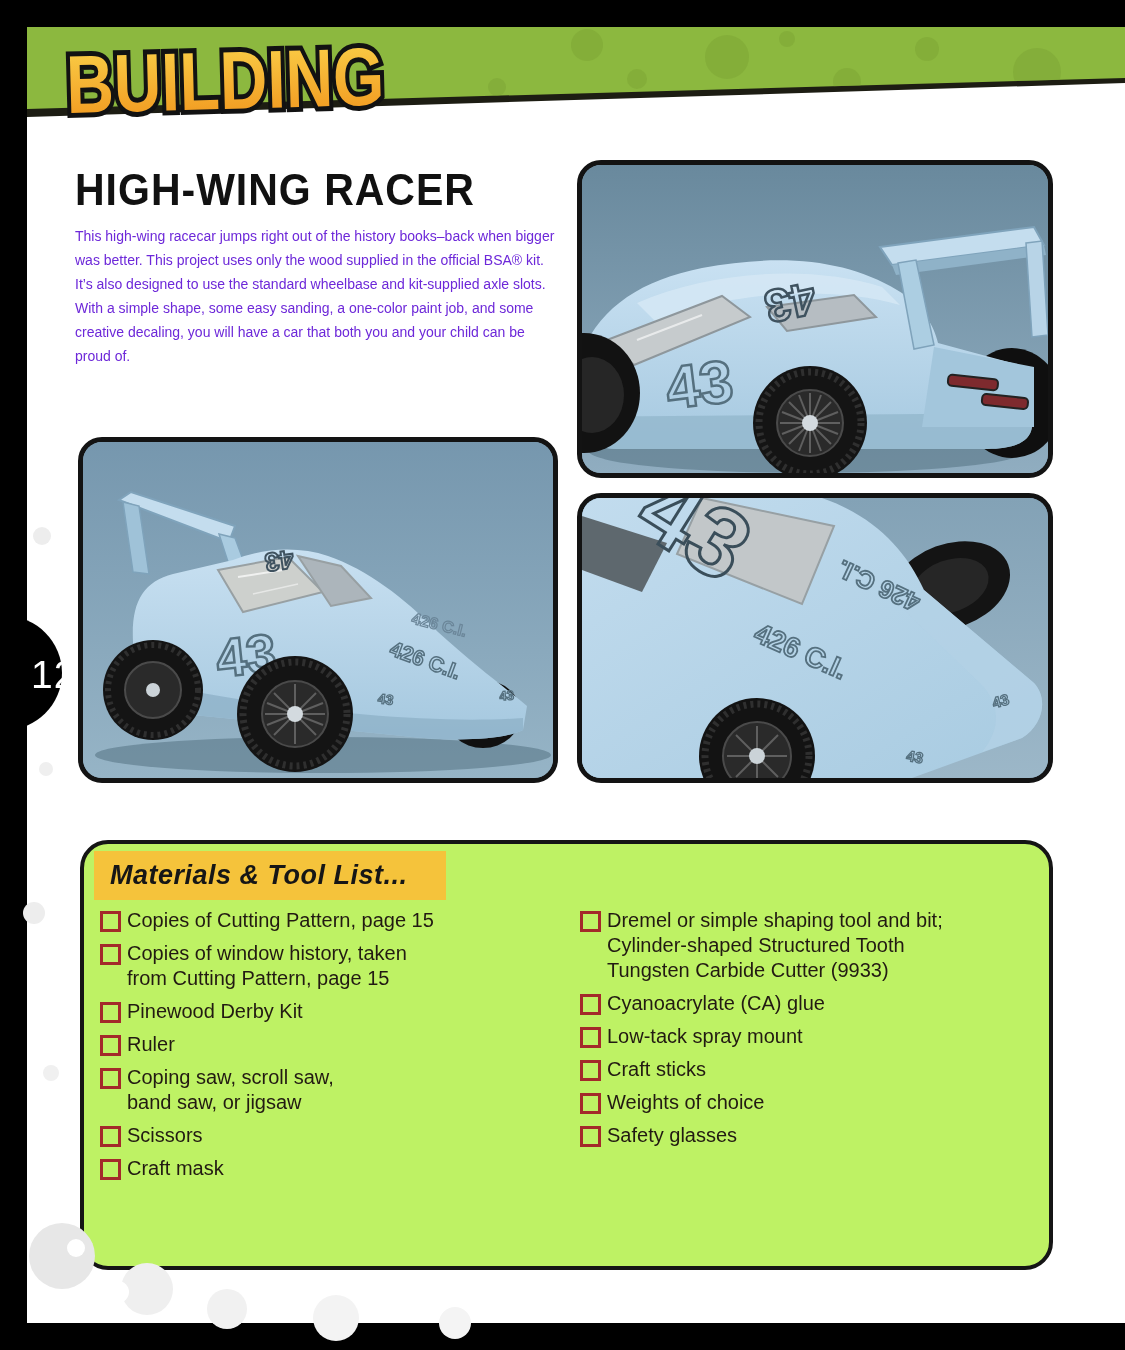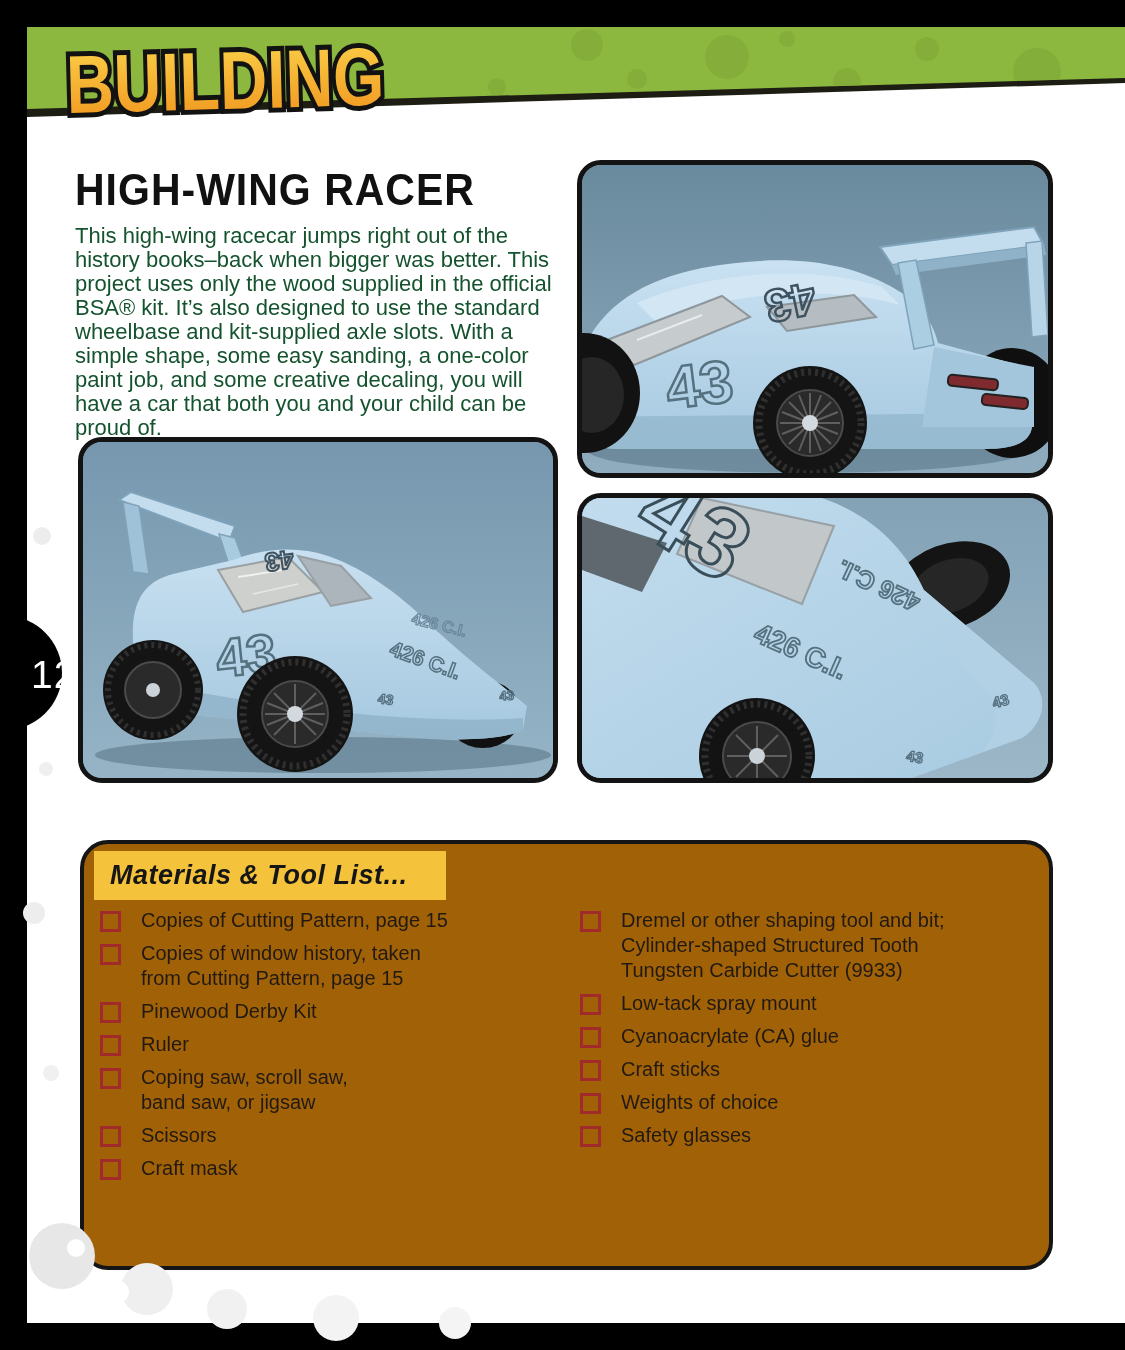--- a/index.html
+++ b/index.html
@@ -11,48 +11,48 @@
   
   .banner-svg{position:absolute;left:0;top:0;overflow:visible;}
   
   .article-title{
     position:absolute;left:48px;top:138px;margin:0;
     font-size:41px;font-weight:bold;color:#111;letter-spacing:1px;
     transform:scaleY(1.08);transform-origin:top left;white-space:nowrap;
   }
   .intro{
     position:absolute;left:48px;top:197px;width:480px;margin:0;
-    font-size:22px;line-height:24px;color:#14532d;
+    font-size:14px;line-height:24px;color:#6d28d9;
   }
   
   .photo{position:absolute;border:5px solid #131313;border-radius:24px;overflow:hidden;background:#7e9db2;}
   .photo-1{left:550px;top:133px;width:466px;height:308px;}
   .photo-2{left:51px;top:410px;width:470px;height:336px;}
   .photo-3{left:550px;top:466px;width:466px;height:280px;}
   .photo svg{display:block;}
   .decal{font-weight:bold;fill:none;}
   
   .page-tab{position:absolute;left:-79px;top:589px;width:114px;height:114px;border-radius:50%;background:#000;}
   .page-tab span{position:absolute;left:83px;top:37px;color:#fff;font-size:39px;font-weight:normal;letter-spacing:1px;}
   
   .materials{
     position:absolute;left:53px;top:813px;width:965px;height:422px;
-    background:#a16207;border:4px solid #151515;border-radius:28px;
+    background:#bef264;border:4px solid #151515;border-radius:28px;
   }
   .materials-header{
     position:absolute;left:10px;top:7px;width:352px;height:49px;background:#f5c33b;
   }
   .materials-header span{
     display:block;padding:9px 0 0 16px;font-size:27px;font-weight:bold;font-style:italic;color:#161616;
     letter-spacing:.5px;
   }
   .col{position:absolute;top:64px;}
   .col-left{left:16px;width:462px;}
   .col-right{left:496px;width:455px;}
-  .check-item{display:flex;gap:20px;margin-bottom:8px;}
+  .check-item{display:flex;gap:6px;margin-bottom:8px;}
   .checkbox{flex:0 0 auto;width:15px;height:15px;border:3px solid #a32a2a;margin-top:3px;background:transparent;}
   .check-lines{font-size:20px;line-height:25px;color:#221a12;}
   .check-lines span{display:block;}
   
   .dot{position:absolute;border-radius:50%;}
 </style>
 </head>
 <body>
 
 <div class="sheet">
@@ -294,35 +294,35 @@
         <div class="check-lines">
             <span>Craft mask</span>
           </div>
       </div>
     </div>
 
     <div class="col col-right">
       <div class="check-item">
         <span class="checkbox"></span>
         <div class="check-lines">
-          <span>Dremel or other shaping tool and bit;</span>
+          <span>Dremel or simple shaping tool and bit;</span>
           <span>Cylinder-shaped Structured Tooth</span>
           <span>Tungsten Carbide Cutter (9933)</span>
         </div>
       </div>
       <div class="check-item">
         <span class="checkbox"></span>
         <div class="check-lines">
+            <span>Cyanoacrylate (CA) glue</span>
+          </div>
+      </div>
+      <div class="check-item">
+        <span class="checkbox"></span>
+        <div class="check-lines">
             <span>Low-tack spray mount</span>
-          </div>
-      </div>
-      <div class="check-item">
-        <span class="checkbox"></span>
-        <div class="check-lines">
-            <span>Cyanoacrylate (CA) glue</span>
           </div>
       </div>
       <div class="check-item">
         <span class="checkbox"></span>
         <div class="check-lines">
             <span>Craft sticks</span>
           </div>
       </div>
       <div class="check-item">
         <span class="checkbox"></span>

